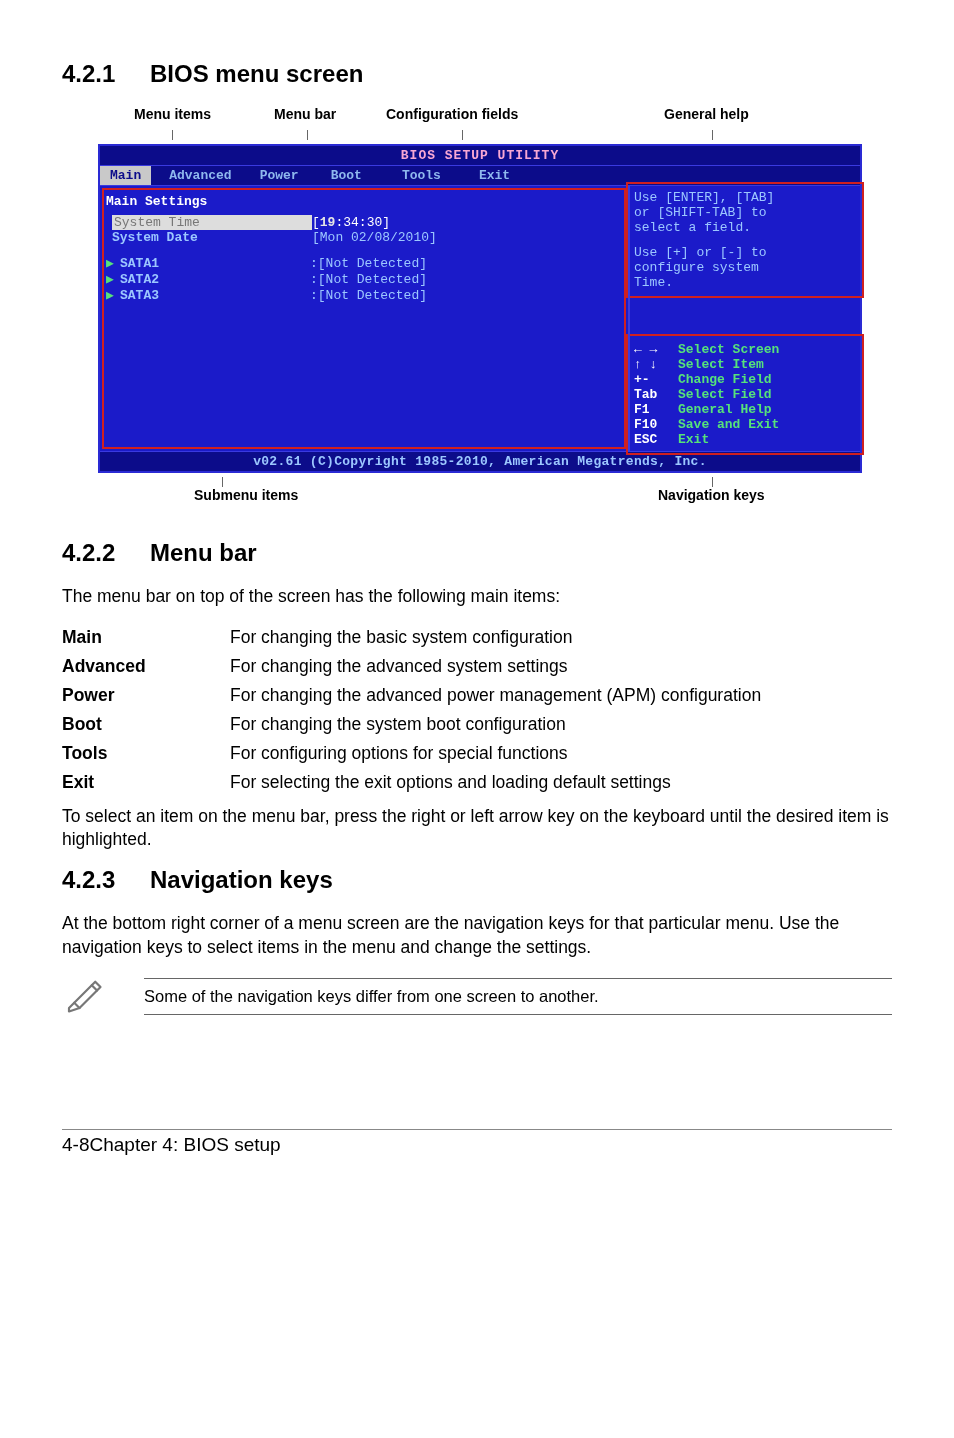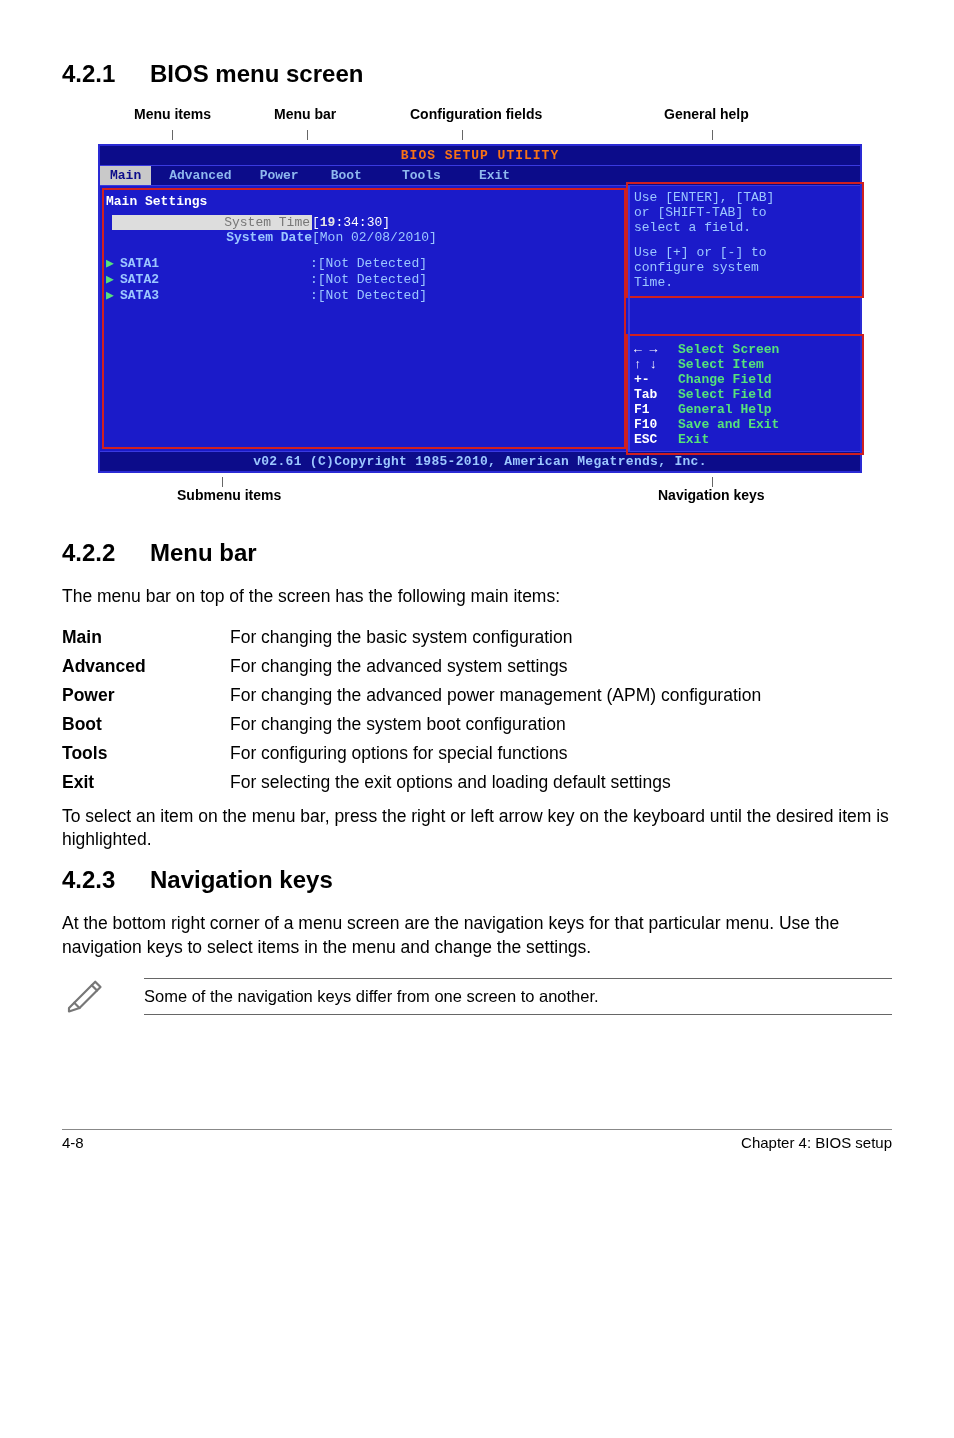--- a/index.html
+++ b/index.html
@@ -49,21 +49,21 @@
     width: 760px;
     border: 2px solid #2a2ad4;
     background: #1b1bc9;
     font-family: "Courier New", monospace;
     font-size: 13px;
     color: #d0e4ff;
   }
   .bios-titlebar {
     background: #0c0c8a;
     text-align: center;
-    color: #f97316;
+    color: #f9a8d4;
     font-weight: bold;
     padding: 2px 0;
     letter-spacing: 1px;
     border-bottom: 1px solid #3a3ae0;
   }
   .bios-tabs {
     display: flex;
     background: #0c0c8a;
     border-bottom: 1px solid #3a3ae0;
   }
@@ -99,21 +99,21 @@
   }
   .bios-left .heading {
     color: #fff;
     font-weight: bold;
     margin-bottom: 6px;
   }
   .bios-row {
     display: flex;
     padding-left: 6px;
   }
-  .bios-row .lbl { width: 200px; text-align: right; }
+  .bios-row .lbl { width: 200px; }
   .bios-row .val { color: #9cc7ff; }
   .bios-row.sel .lbl {
     background: #ddd;
     color: #777;
     padding: 0 2px;
     width: 196px;
   }
   .bios-row.sel .val {
     color: #fff;
   }
@@ -210,37 +210,36 @@
     font-size: 16.5px;
     border-top: 1px solid #666;
     border-bottom: 1px solid #666;
     padding: 8px 0;
   }
   .footer {
     border-top: 1px solid #888;
     margin-top: 110px;
     padding-top: 4px;
     display: flex;
-    justify-content: space-between;
-    font-size: 15px;
+    font-size: 19px;
   }
 </style>
 </head>
 <body>
 
 <div class="page">
 
   <h2 class="section">
     <span class="num">4.2.1</span><span>BIOS menu screen</span>
   </h2>
 
   <div class="labels-top">
     <span style="left:72px">Menu items</span>
     <span style="left:212px">Menu bar</span>
-    <span style="left:348px">Configuration fields</span>
+    <span style="left:324px">Configuration fields</span>
     <span style="left:602px">General help</span>
   </div>
   <div class="tick-row">
     <span class="tick" style="left:110px"></span>
     <span class="tick" style="left:245px"></span>
     <span class="tick" style="left:400px"></span>
     <span class="tick" style="left:650px"></span>
   </div>
 
   <div class="bios-wrap">
@@ -333,21 +332,21 @@
       </div>
     </div>
     <div class="bios-footer">v02.61 (C)Copyright 1985-2010, American Megatrends, Inc.</div>
   </div>
 
   <div class="tick-row-bot">
     <span class="tick" style="left:160px"></span>
     <span class="tick" style="left:650px"></span>
   </div>
   <div class="labels-bottom">
-    <span style="left:115px">Submenu items</span>
+    <span style="left:132px">Submenu items</span>
     <span style="left:596px">Navigation keys</span>
   </div>
 
   <h2 class="section">
     <span class="num">4.2.2</span><span>Menu bar</span>
   </h2>
   <p class="body">The menu bar on top of the screen has the following main items:</p>
 
   <table class="defs">
     <tbody>

